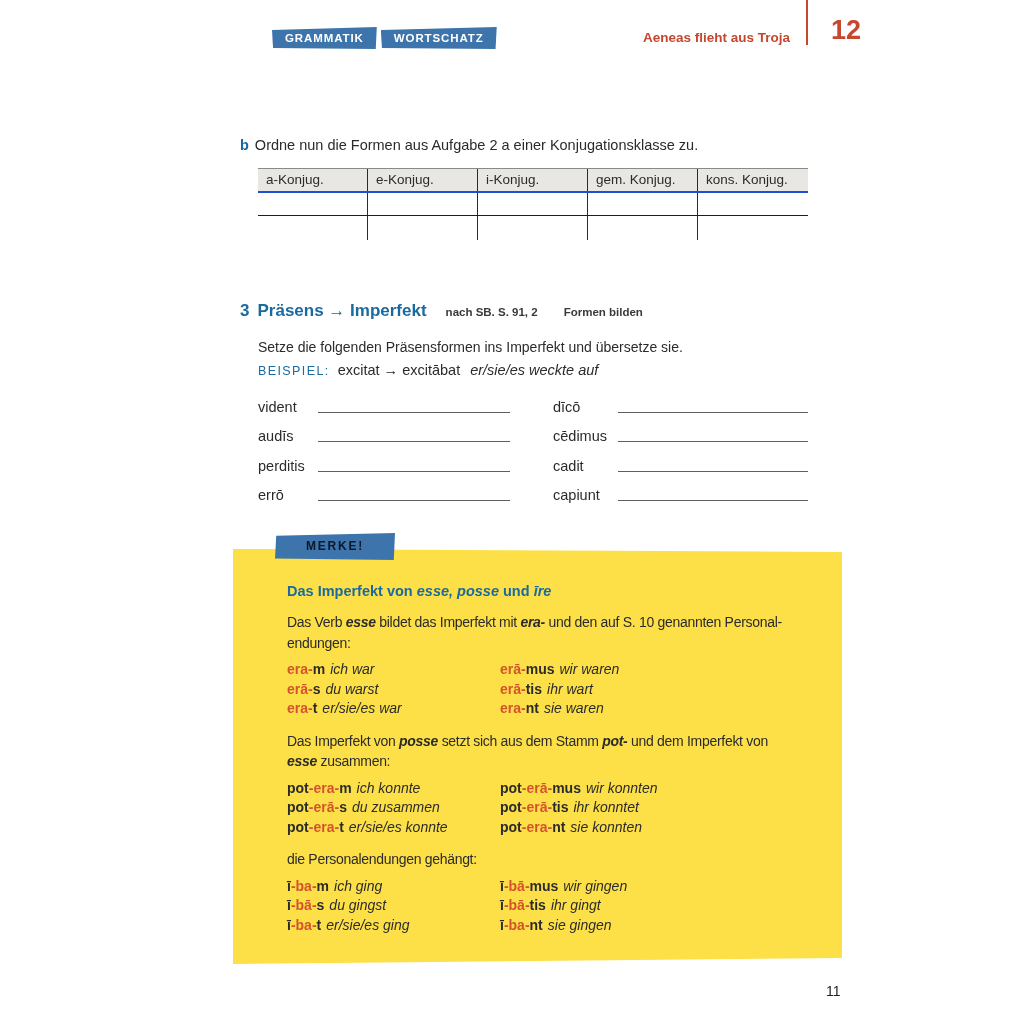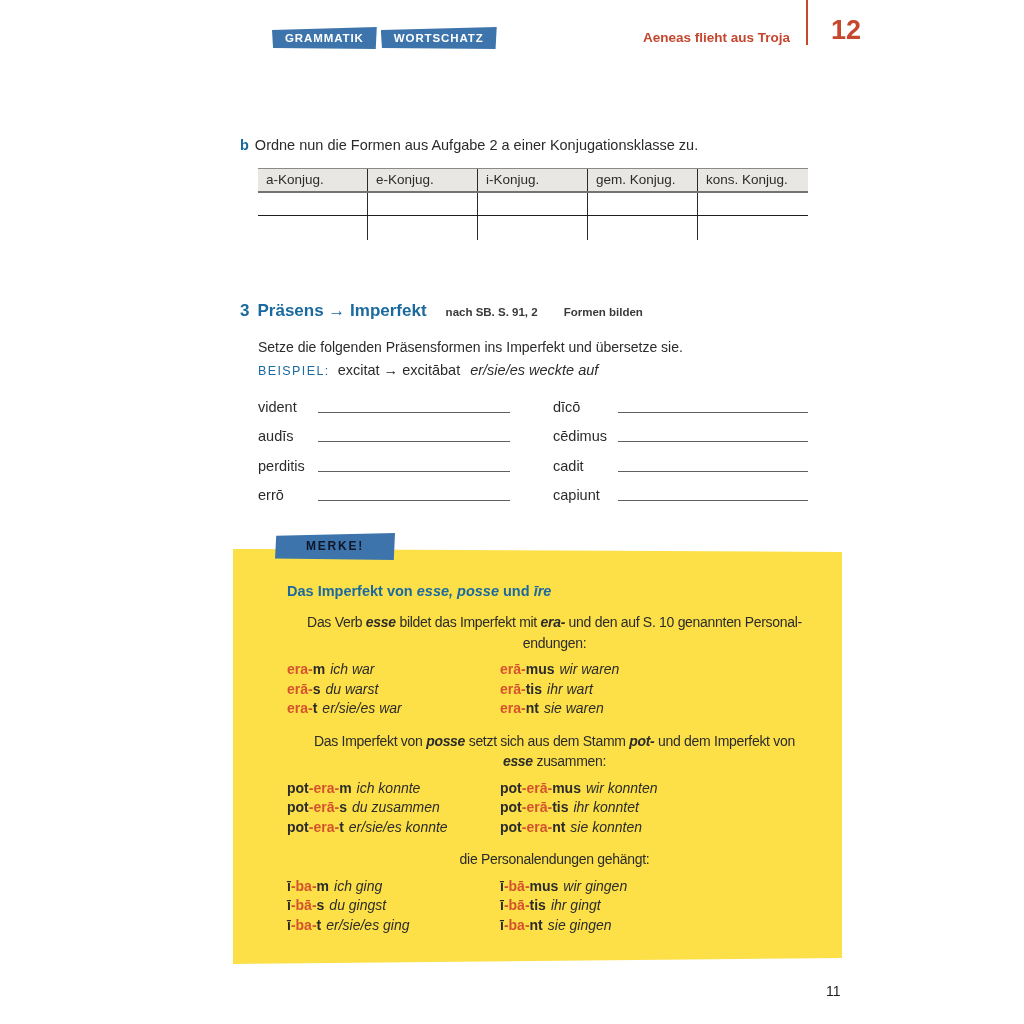--- a/index.html
+++ b/index.html
@@ -15,21 +15,21 @@
                  font-weight:bold;font-size:13.5px;}
   .chapter-rule{position:absolute;left:806px;top:0;width:2px;height:45px;background:#c4472e;}
   .chapter-number{position:absolute;left:819px;top:15px;color:#c4472e;
                   font-weight:bold;font-size:27px;margin-left:12px;}
 
   
   .task-b{position:absolute;left:240px;top:137px;width:568px;font-size:14.5px;}
   .blue-label{color:#1a6a9f;font-weight:bold;margin-right:6px;}
   .konj-table{position:absolute;left:258px;top:168px;width:550px;font-size:13.5px;}
   .t-row{display:flex;box-sizing:border-box;}
-  .t-head{background:#e8e7e3;border-top:1px solid #8a8a86;border-bottom:2px solid #737373;height:25px;}
+  .t-head{background:#e8e7e3;border-top:1px solid #8a8a86;border-bottom:2px solid #1d4ed8;height:25px;}
   .t-b1{border-bottom:1.5px solid #1e1e1e;height:23px;}
   .t-b2{height:24px;}
   .t-cell{width:20%;box-sizing:border-box;border-right:1.5px solid #2b2b2b;padding:3px 0 0 8px;}
   .t-cell:last-child{border-right:none;}
 
   
   .task3-head{position:absolute;left:240px;top:301px;display:flex;align-items:baseline;}
   .t3-num{color:#1a6a9f;font-weight:bold;font-size:17px;margin-right:8px;}
   .t3-title{color:#1a6a9f;font-weight:bold;font-size:17px;}
   .t3-ref{font-size:11.5px;font-weight:600;color:#3a3a3a;margin-left:19px;}
@@ -54,21 +54,21 @@
   .merke-box{position:absolute;left:233px;top:545px;width:609px;height:419px;background:#fde047;
              clip-path:polygon(0 4px,100% 7px,100% 413px,0 419px);
              box-sizing:border-box;padding:36px 20px 0 54px;}
   .merke-badge{position:absolute;left:275px;top:533px;width:120px;height:27px;background:#3d74ab;
                color:#0f172a;font-weight:bold;font-size:12px;letter-spacing:1.8px;
                text-align:center;line-height:27px;z-index:2;
                clip-path:polygon(1% 10%,100% 0,99% 100%,0 94%);}
   .m-heading{color:#1a6a9f;font-weight:bold;font-size:14.5px;line-height:20px;margin-bottom:11px;}
   .m-heading .it{font-style:italic;}
   .m-para{margin-bottom:7px;}
-  .m-line{font-size:14px;line-height:20.5px;letter-spacing:-0.3px;white-space:nowrap;text-align:center;}
+  .m-line{font-size:14px;line-height:20.5px;letter-spacing:-0.3px;white-space:nowrap;}
   .bi{font-weight:bold;font-style:italic;}
   .m-forms{display:flex;margin-bottom:12px;}
   .m-col-l{width:213px;}
   .m-col-r{flex:1;}
   .m-form{font-size:14px;line-height:19.5px;font-weight:bold;color:#2b2b2b;white-space:nowrap;}
   .acc{color:#d4532e;}
   .tr{font-weight:normal;font-style:italic;margin-left:5px;}
 
   .page-number{position:absolute;left:826px;top:983px;font-size:14px;color:#1e1e1e;}
 </style>

